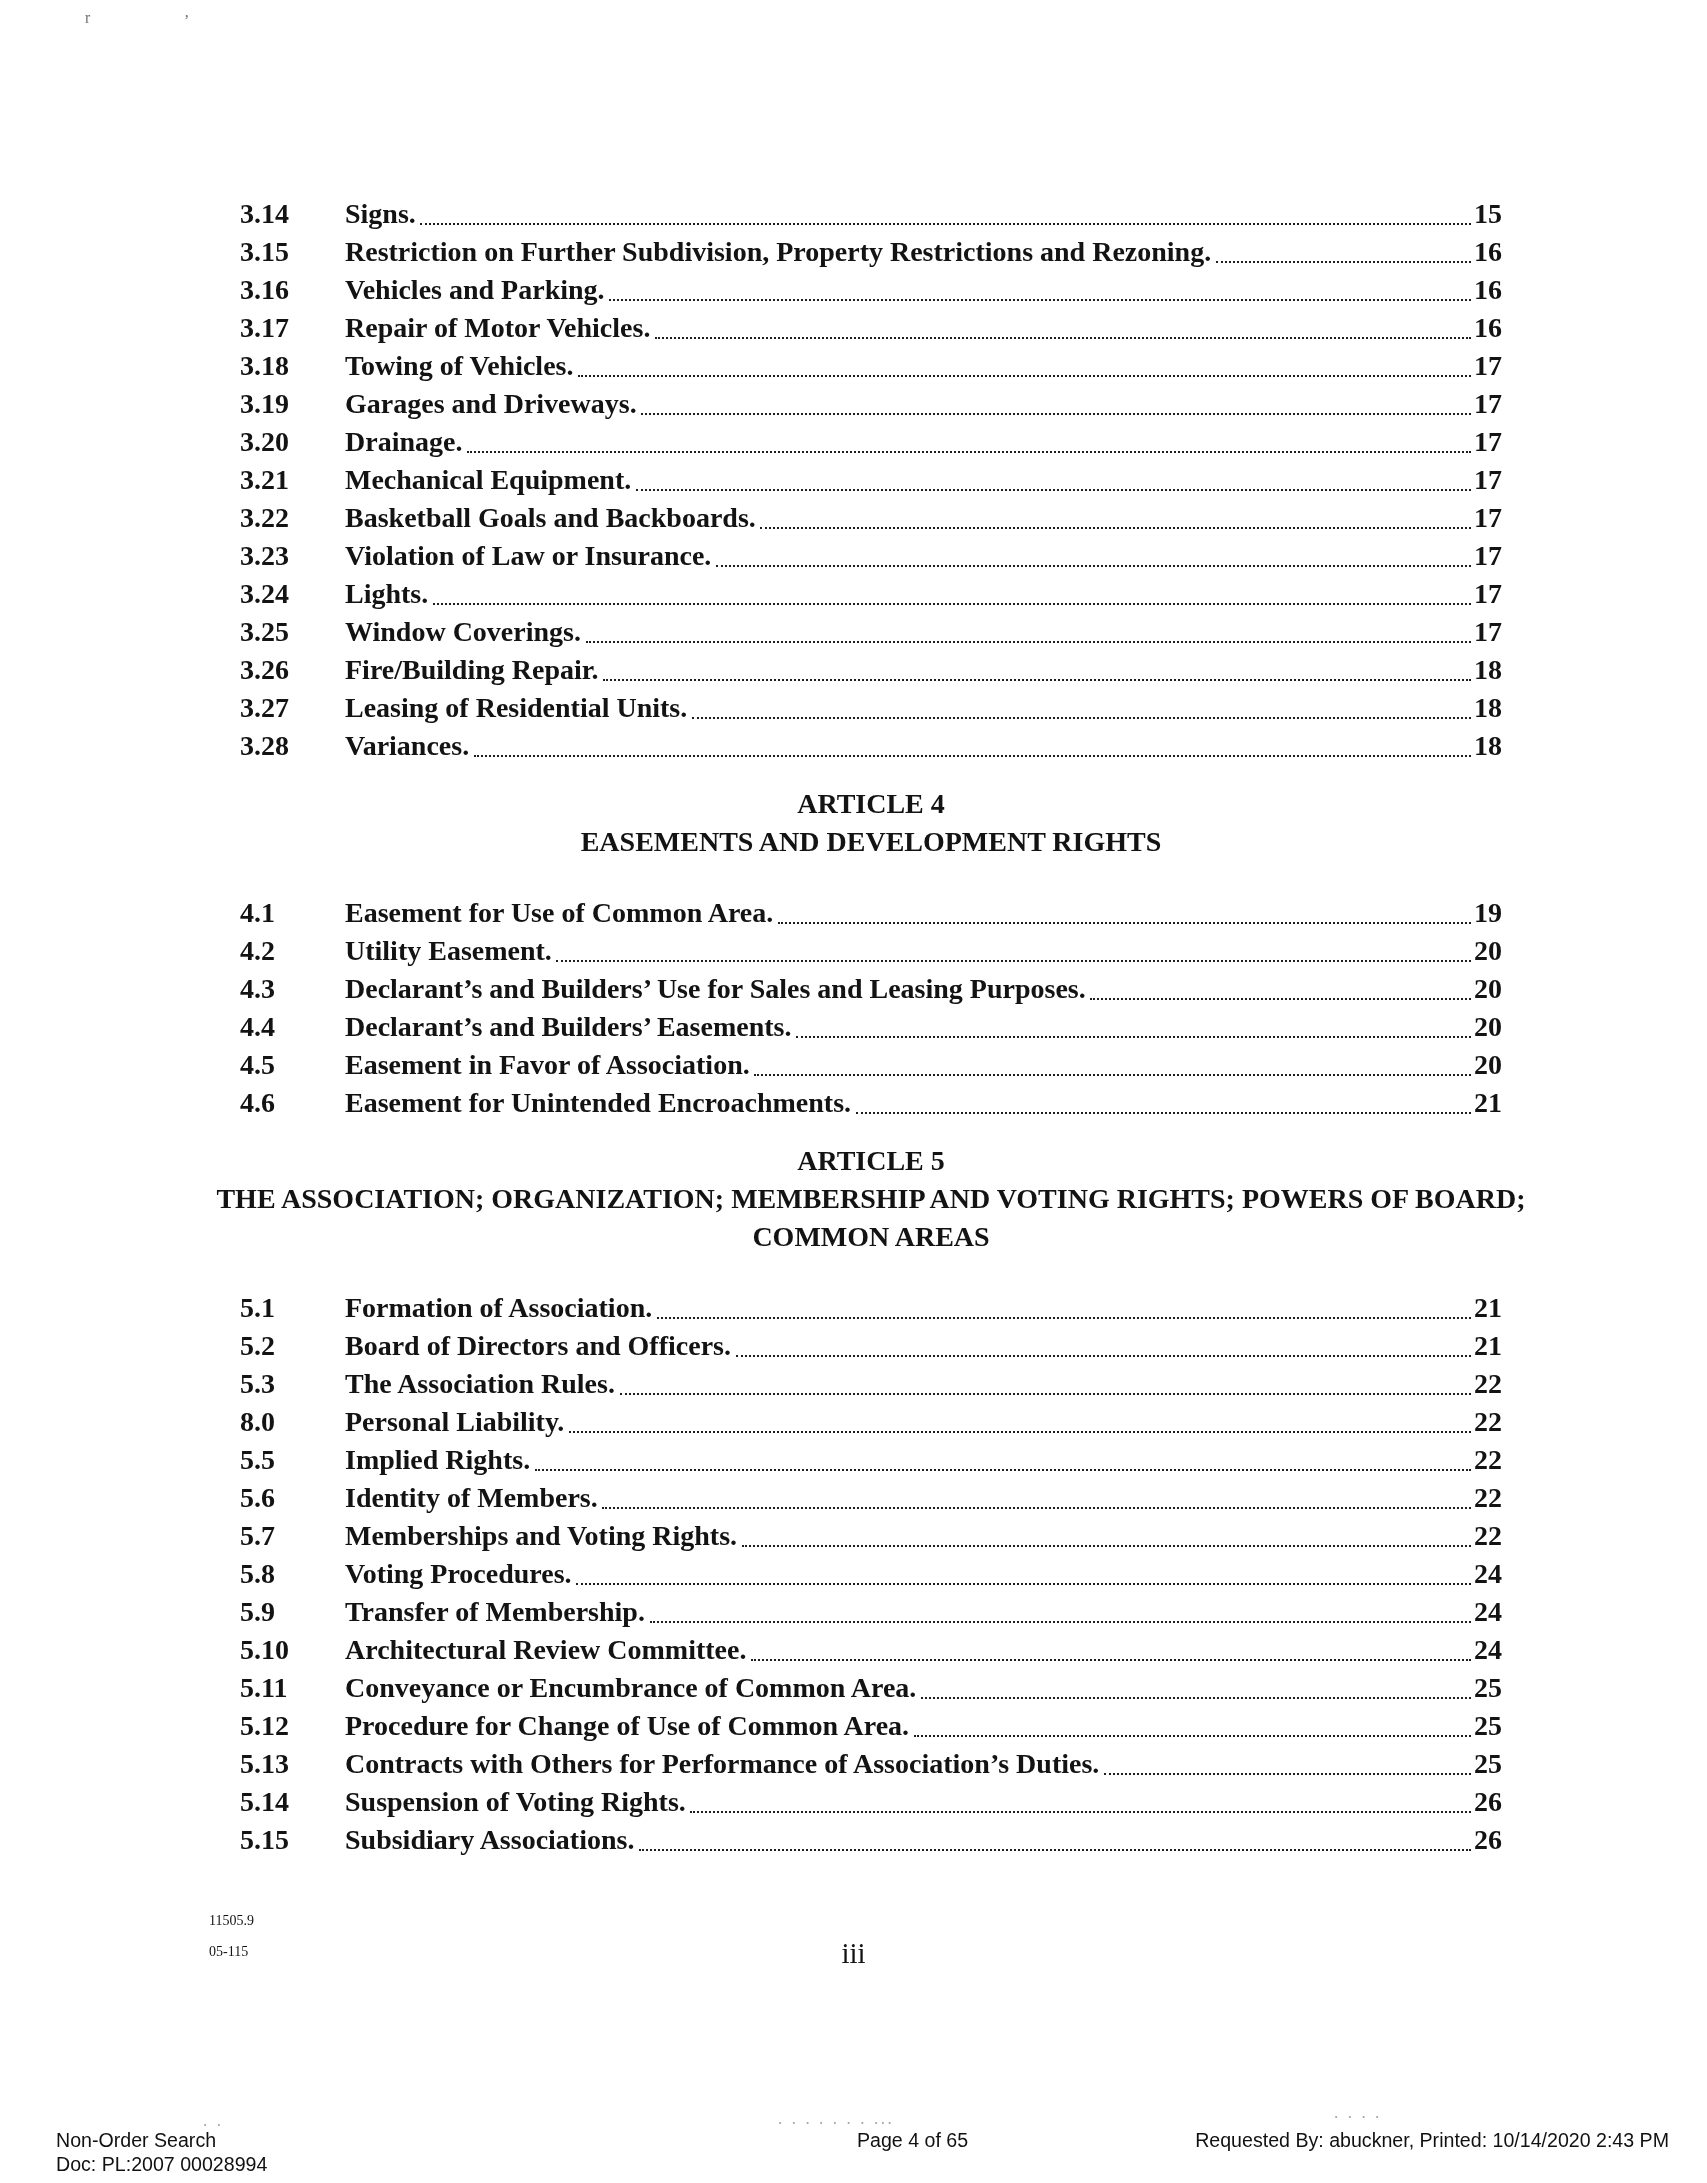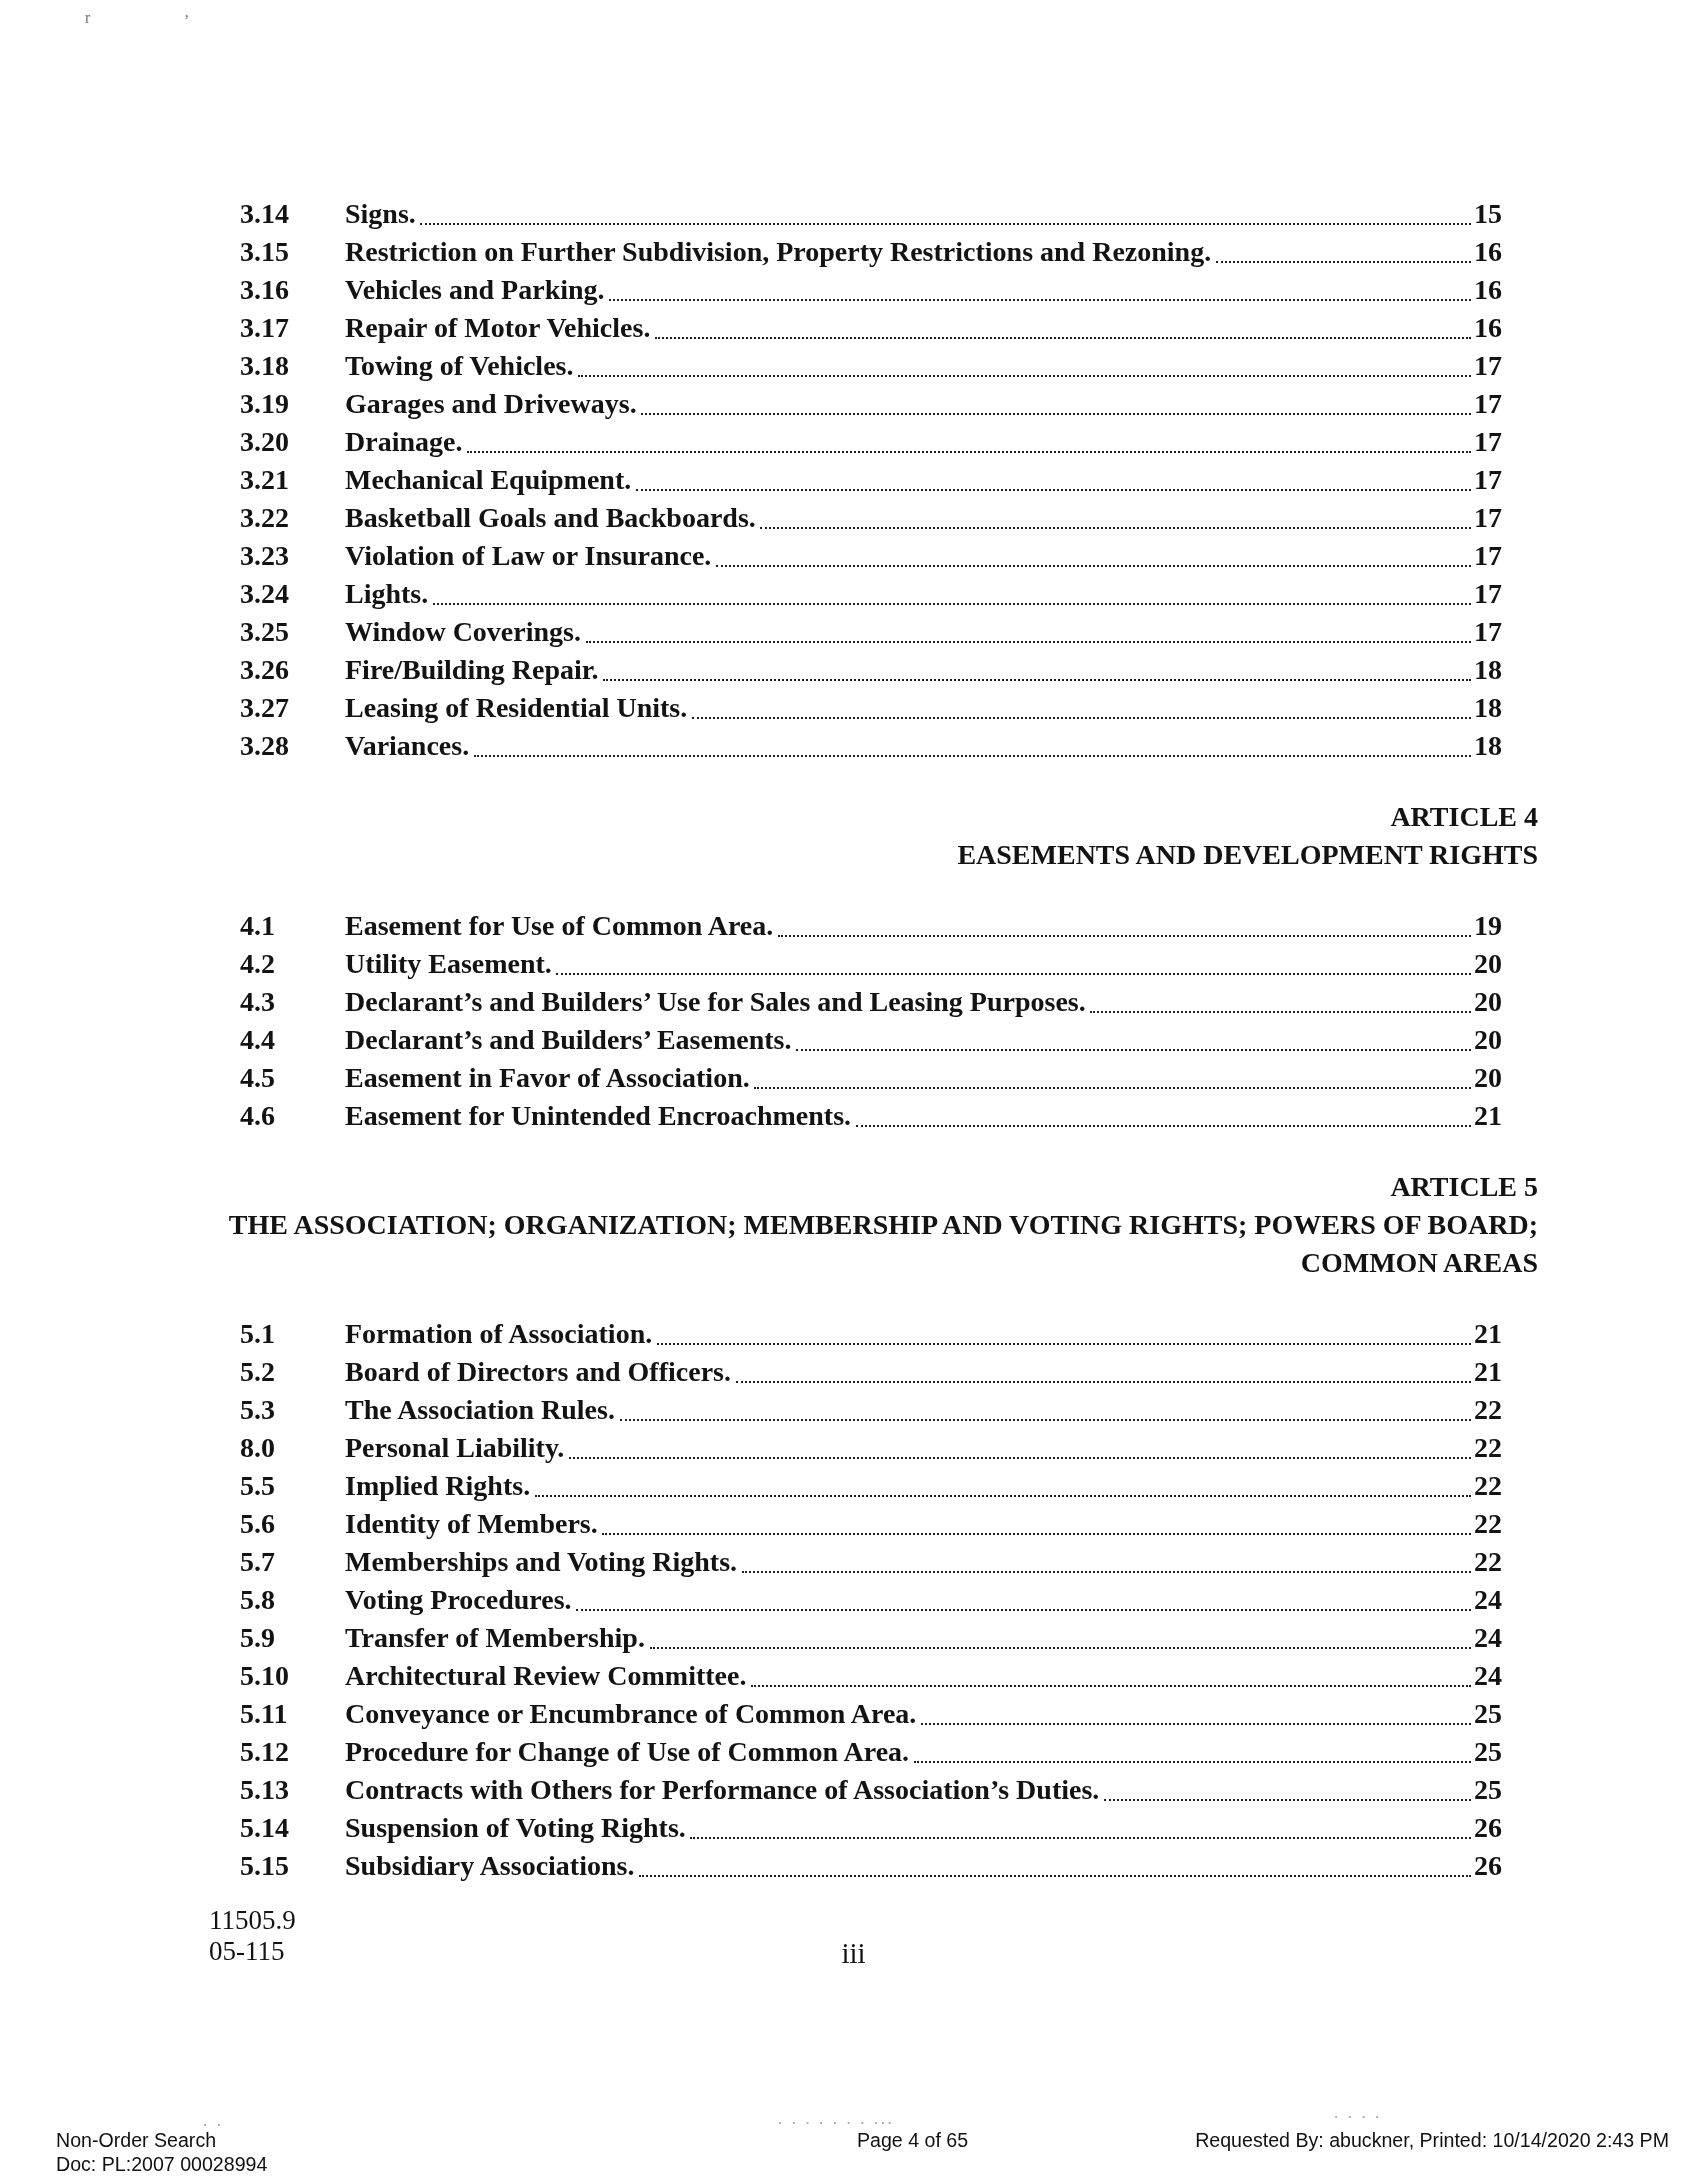--- a/index.html
+++ b/index.html
@@ -21,27 +21,27 @@
   .toc-title{white-space:nowrap;flex:0 0 auto;}
   .toc-leader{
     flex:1 1 auto;min-width:15.7px;
     margin:0 3.3px 7.8px 4.6px;
     border-bottom:2.7px dotted #1d1d1d;
   }
   .toc-page{flex:0 0 auto;}
 
   
   .article{
-    text-align:right;margin:33px -36px 33px -36px;
+    text-align:center;margin:20px -36px 33px -36px;
   }
   .article-heading{margin:0;}
   .article-title{margin:0 auto;max-width:1334px;}
 
   
-  .doc-id{position:absolute;left:209px;top:1905px;font-size:27px;line-height:31px;}
+  .doc-id{position:absolute;left:209px;top:1905px;font-size:14px;line-height:31px;}
   .page-roman{position:absolute;left:0;top:1937px;width:1707px;text-align:center;font-size:29px;}
 
   
   .artifact{position:absolute;opacity:.65;font-size:15.7px;color:#222;}
   .noise{position:absolute;opacity:.5;font-size:17px;letter-spacing:2.6px;color:#444;}
 
   
   .bottombar{
     position:absolute;left:0;top:2124px;width:1707px;height:59px;
     font-family:"Liberation Sans", sans-serif;font-size:19.6px;color:#111;padding-left:12px;

